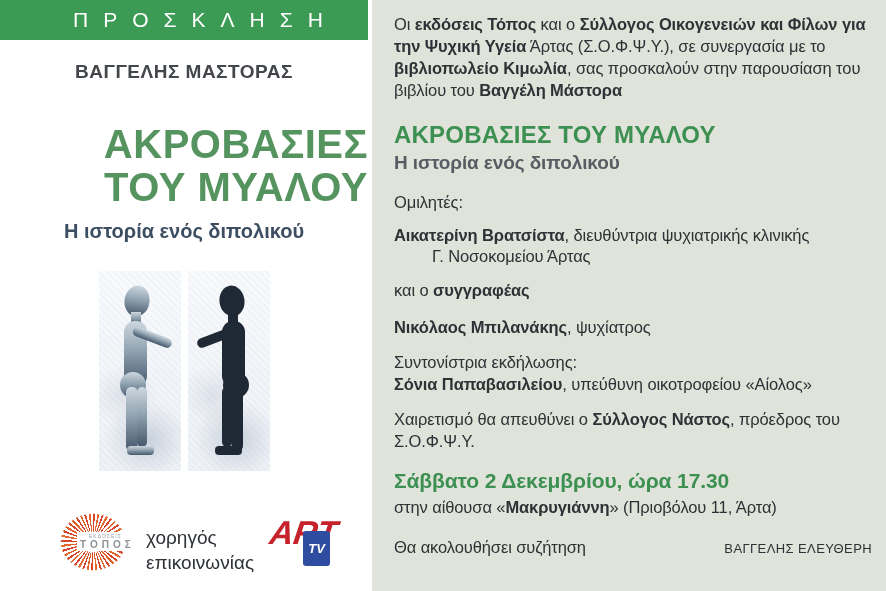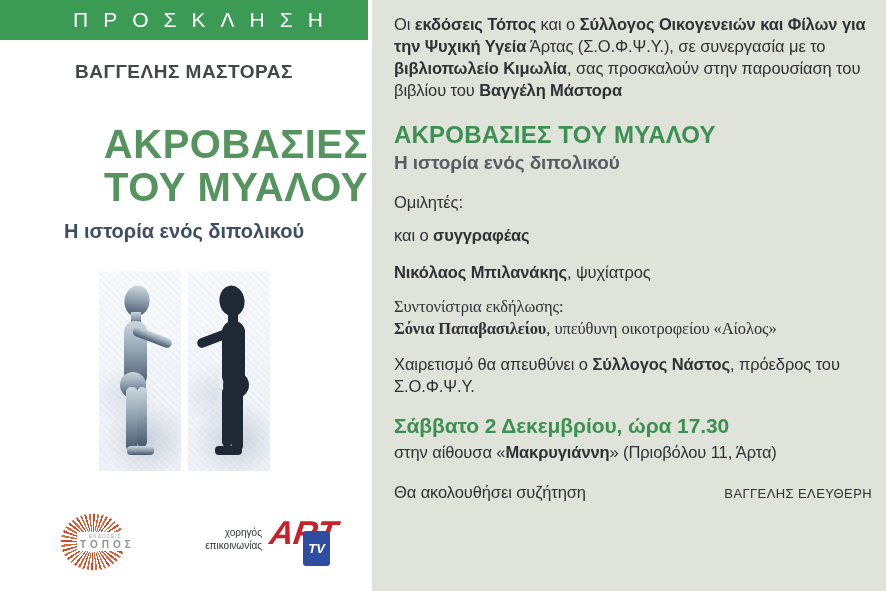--- a/index.html
+++ b/index.html
@@ -34,39 +34,39 @@
   .logos{position:absolute;left:0;bottom:14px;width:100%;height:68px;}
   .topos{position:absolute;left:60px;top:2px;width:82px;height:64px;}
   .sunburst{position:absolute;left:0;top:2px;width:66px;height:58px;border-radius:50%;
     background:repeating-conic-gradient(var(--topos_red) 0deg 4deg, rgba(0,0,0,0) 4deg 9deg,
                var(--topos_orange) 9deg 13deg, rgba(0,0,0,0) 13deg 18deg);
     -webkit-mask:radial-gradient(closest-side, rgba(0,0,0,0) 34%, #000 37% 95%, rgba(0,0,0,0) 100%);
             mask:radial-gradient(closest-side, rgba(0,0,0,0) 34%, #000 37% 95%, rgba(0,0,0,0) 100%);}
   .topos-text{position:absolute;left:17px;top:21px;background:#fff;padding:1px 3px;text-align:center;}
   .topos-small{font-size:5px;letter-spacing:1px;color:#9aa0a5;white-space:nowrap;}
   .topos-name{font-size:10px;font-weight:700;letter-spacing:4px;margin-right:-4px;color:#8d9297;white-space:nowrap;}
-  .sponsor{position:absolute;left:146px;top:17px;width:116px;text-align:right;font-size:10px;line-height:1.3;color:#2f3337;}
+  .sponsor{position:absolute;left:146px;top:17px;width:116px;font-size:19px;line-height:1.3;color:#2f3337;}
   .arttv{position:absolute;left:270px;top:7px;width:58px;height:52px;}
   .art{position:absolute;left:0;top:0;font-style:italic;font-weight:700;font-size:33px;line-height:1;
        color:var(--art_red);transform:skewX(-8deg);}
   .tv{position:absolute;right:-2px;bottom:2px;width:27px;height:35px;background:var(--art_blue);color:#fff;
       border-radius:3px;font-style:italic;font-weight:700;font-size:13px;display:flex;align-items:center;justify-content:center;}
 
   
   .right-col{position:absolute;left:372px;top:0;width:514px;height:591px;background:var(--bg_right);
              padding:14px 14px 0 22px;color:var(--text_dark);font-size:16.5px;letter-spacing:-.1px;}
   .b{font-weight:700;}
   .intro{margin:0 0 19px;line-height:1.33;}
   .r-title{color:var(--green_right);font-weight:700;font-size:24px;letter-spacing:.2px;margin-bottom:3px;}
   .r-subtitle{color:#575d63;font-weight:700;font-size:19px;margin-bottom:19px;}
   .label{margin-bottom:13px;}
   .speaker{margin-bottom:12px;line-height:1.3;}
   .speaker .indent{padding-left:38px;}
   .speaker.last{margin-bottom:16px;}
-  .coord{margin-bottom:14px;line-height:1.35;font-family:Liberation Serif, serif;}
+  .coord{margin-bottom:14px;line-height:1.35;}
   .greeting{margin-bottom:16px;line-height:1.33;}
   .date{color:var(--green_right);font-weight:700;font-size:21px;margin-bottom:5px;}
   .venue{margin-bottom:21px;}
   .footer-row{display:flex;justify-content:space-between;align-items:baseline;}
   .entry{font-size:13px;letter-spacing:.4px;}
 </style>
 </head>
 <body>
 
 <div class="page">
@@ -140,20 +140,24 @@
   </div>
 
   <div class="right-col">
     <p class="intro"><span>Οι </span><span class="b">εκδόσεις Τόπος</span><span> και ο </span><span class="b">Σύλλογος Οικογενειών και Φίλων για την Ψυχική Υγεία</span><span> Άρτας (Σ.Ο.Φ.Ψ.Υ.), σε συνεργασία με το </span><span class="b">βιβλιοπωλείο Κιμωλία</span><span>, σας προσκαλούν στην παρουσίαση του βιβλίου του </span><span class="b">Βαγγέλη Μάστορα</span></p>
 
     <div class="r-title">ΑΚΡΟΒΑΣΙΕΣ ΤΟΥ ΜΥΑΛΟΥ</div>
     <div class="r-subtitle">Η ιστορία ενός διπολικού</div>
 
     <div class="label">Ομιλητές:</div>
 
+    <div class="speaker">
+      <span class="b">Αικατερίνη Βρατσίστα</span><span>, διευθύντρια ψυχιατρικής κλινικής</span>
+      <div class="indent">Γ. Νοσοκομείου Άρτας</div>
+    </div>
     <div class="speaker last">
       <span>και ο </span><span class="b">συγγραφέας</span>
     </div>
     <div class="speaker">
       <span class="b">Νικόλαος Μπιλανάκης</span><span>, ψυχίατρος</span>
     </div>
 
     <div class="coord">
       <div>Συντονίστρια εκδήλωσης:</div>
       <div>

